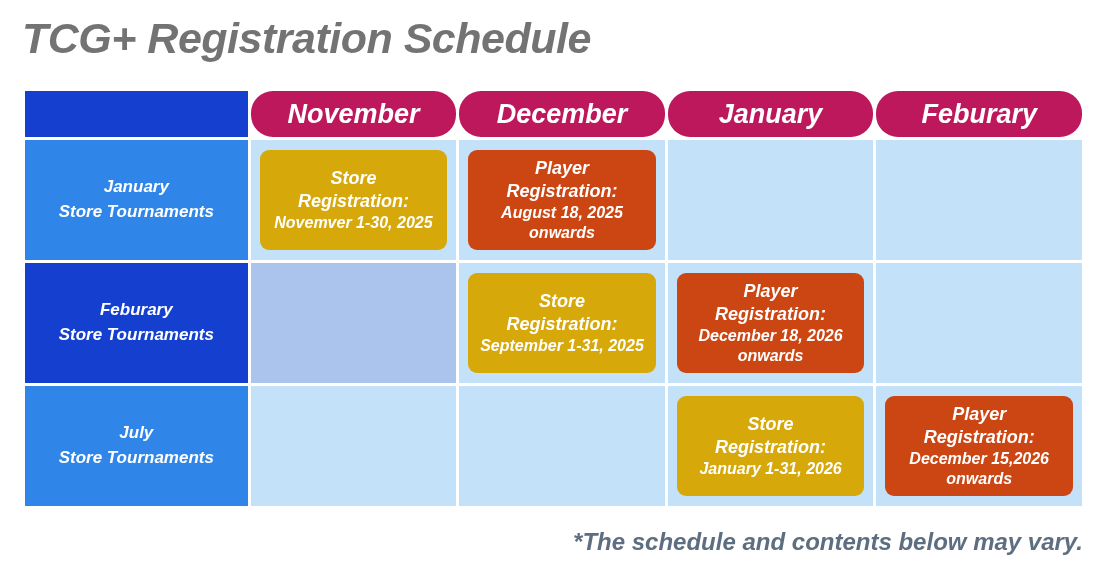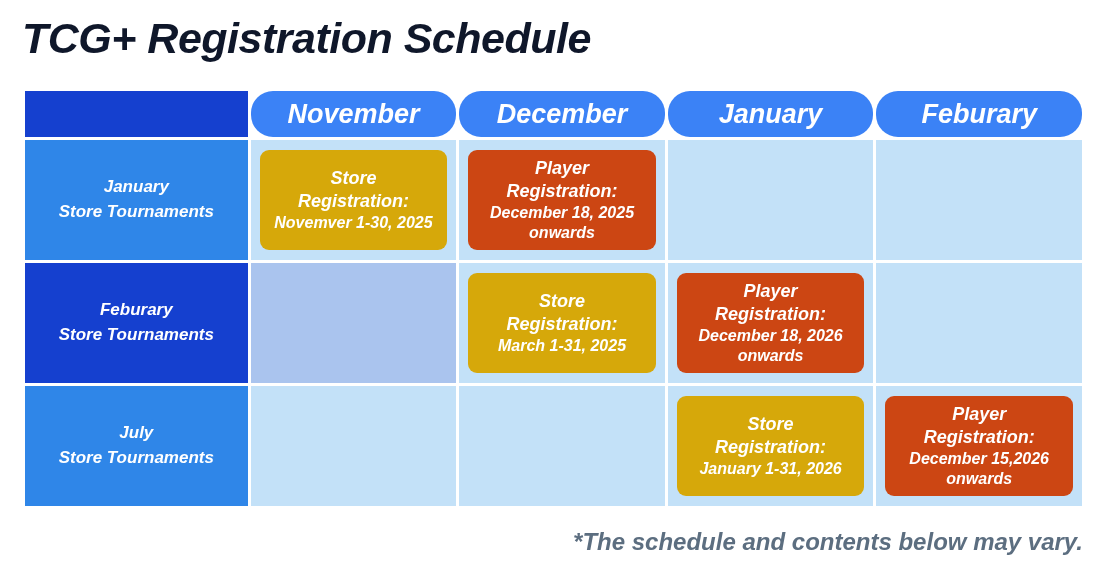--- a/index.html
+++ b/index.html
@@ -19,21 +19,21 @@
     height: 570px;
     box-sizing: border-box;
   }
   .title {
     position: absolute;
     left: 22px;
     top: 14px;
     font-size: 43px;
     font-weight: bold;
     font-style: italic;
-    color: #0f172a;
+    color: #737373;
     letter-spacing: -0.5px;
     white-space: nowrap;
   }
   .grid {
     position: absolute;
     left: 22px;
     top: 88px;
     width: 1063px;
     border-collapse: separate;
     border-spacing: 3px;
@@ -45,21 +45,21 @@
     vertical-align: middle;
     text-align: center;
     box-sizing: border-box;
   }
   .corner-cell {
     background: #1540cf;
     width: 222px;
     height: 46px;
   }
   .month-head {
-    background: #3b82f6;
+    background: #be185d;
     color: #ffffff;
     font-size: 27px;
     font-style: italic;
     font-weight: bold;
     height: 46px;
     width: 205px;
     border-radius: 22px;
   }
   .row-label {
     color: #ffffff;
@@ -135,39 +135,39 @@
           <div class="chip store">
             <div class="chip-title">Store</div>
             <div class="chip-title">Registration:</div>
             <div class="chip-sub">Novemver 1-30, 2025</div>
           </div>
         </td>
         <td class="cell-light">
           <div class="chip player">
             <div class="chip-title">Player</div>
             <div class="chip-title">Registration:</div>
-            <div class="chip-sub">December 18, 2025</div>
+            <div class="chip-sub">August 18, 2025</div>
             <div class="chip-sub">onwards</div>
           </div>
         </td>
         <td class="cell-light"></td>
         <td class="cell-light"></td>
       </tr>
 
       <tr>
         <td class="row-label dark">
           <div>Feburary</div>
           <div>Store Tournaments</div>
         </td>
         <td class="cell-mid"></td>
         <td class="cell-light">
           <div class="chip store">
             <div class="chip-title">Store</div>
             <div class="chip-title">Registration:</div>
-            <div class="chip-sub">March 1-31, 2025</div>
+            <div class="chip-sub">September 1-31, 2025</div>
           </div>
         </td>
         <td class="cell-light">
           <div class="chip player">
             <div class="chip-title">Player</div>
             <div class="chip-title">Registration:</div>
             <div class="chip-sub">December 18, 2026</div>
             <div class="chip-sub">onwards</div>
           </div>
         </td>

